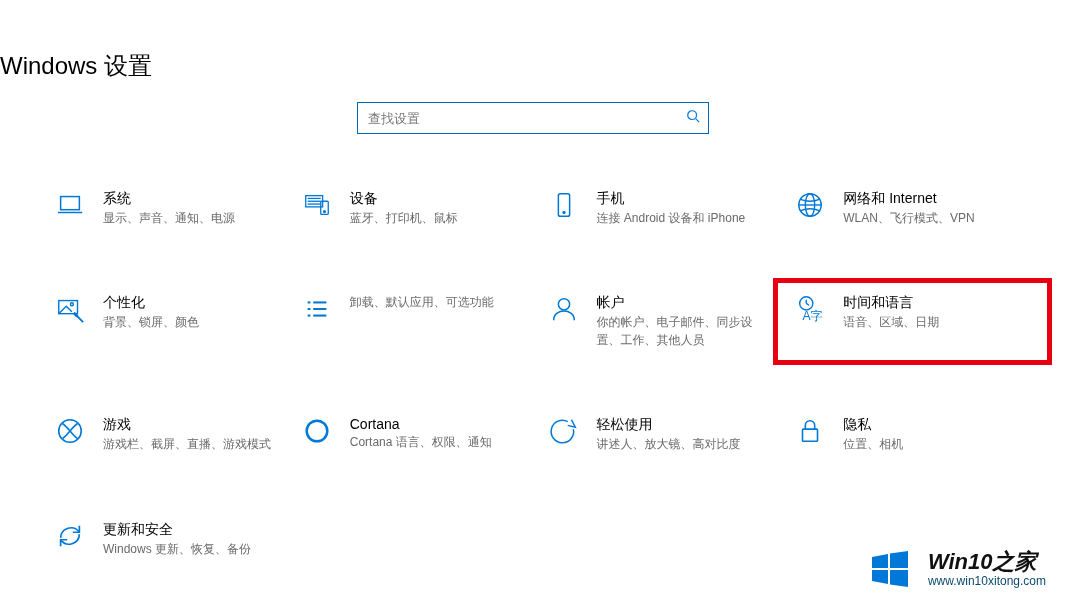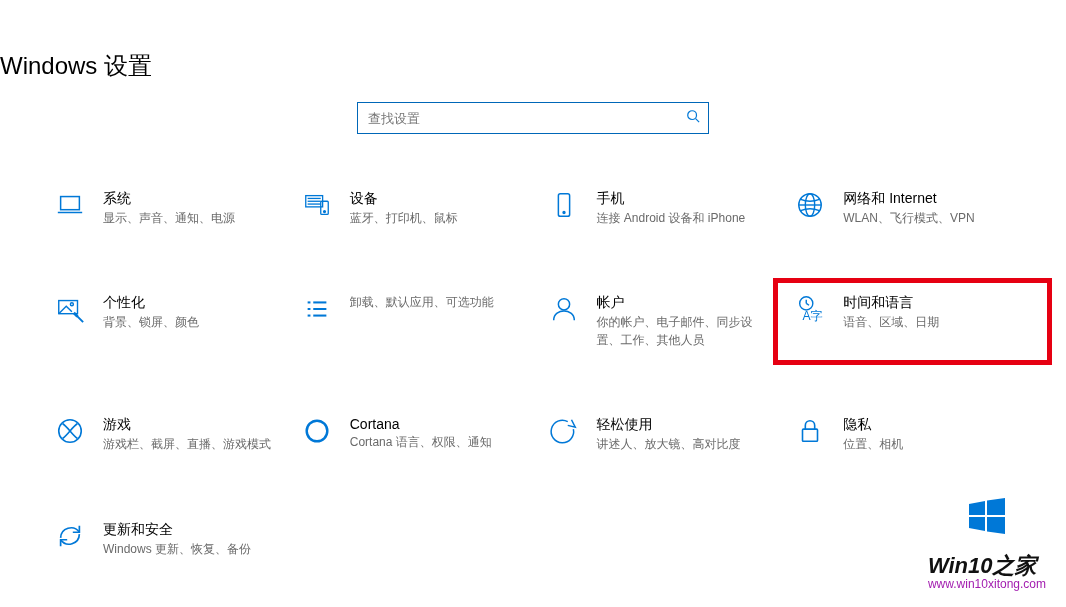--- a/index.html
+++ b/index.html
@@ -100,40 +100,39 @@
     inset: -10px -16px -10px -16px;
     border: 5px solid #e60012;
   }
   .watermark {
     position: absolute;
     right: 20px;
     bottom: 16px;
     display: flex;
     align-items: center;
     gap: 16px;
-    flex-direction: column;
   }
   .wm-logo {
     width: 44px;
     height: 44px;
   }
   .wm-text {
     display: flex;
     flex-direction: column;
     line-height: 1.1;
   }
   .wm-main {
     font-size: 22px;
     font-weight: bold;
     font-style: italic;
     color: #111;
   }
   .wm-sub {
     font-size: 12px;
-    color: #a21caf;
+    color: #0c4a6e;
   }
 </style>
 </head>
 <body>
 
 <div class="window">
 
   <div class="title">Windows 设置</div>
 
   <div class="search-wrap">

